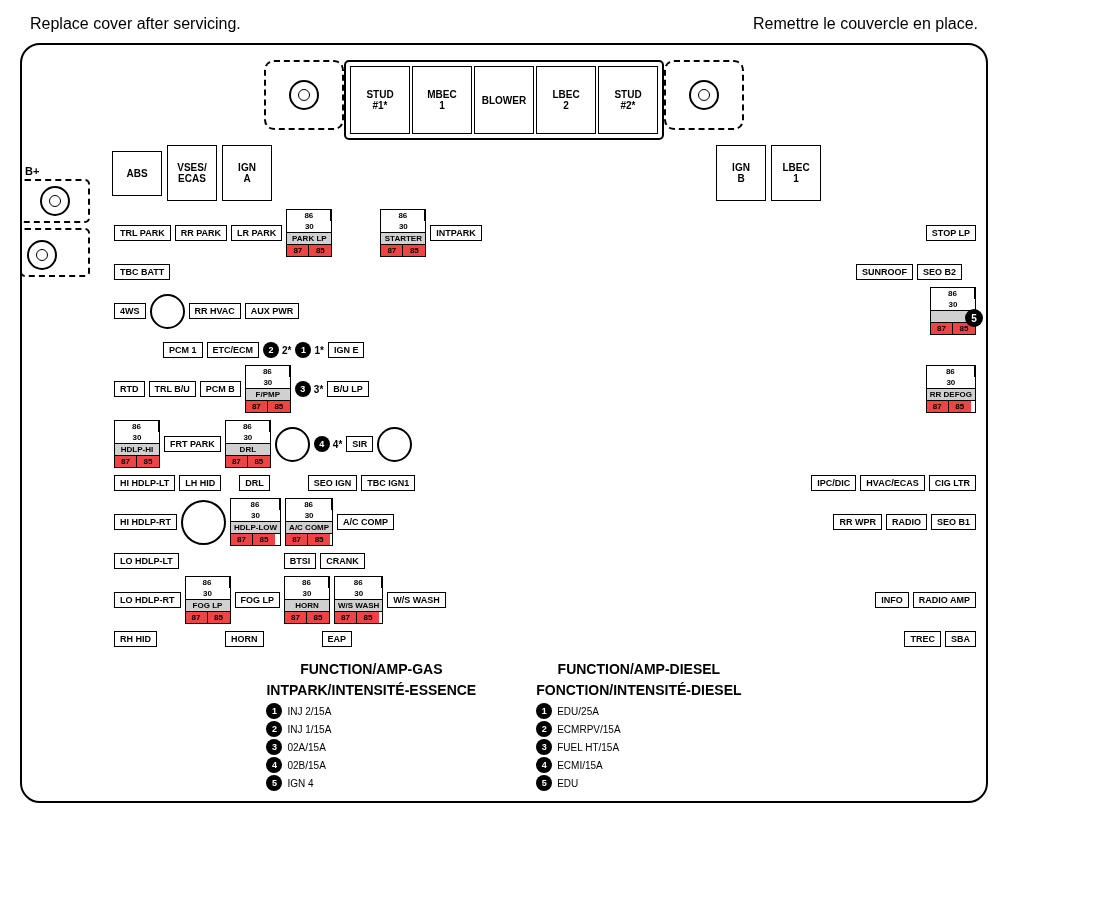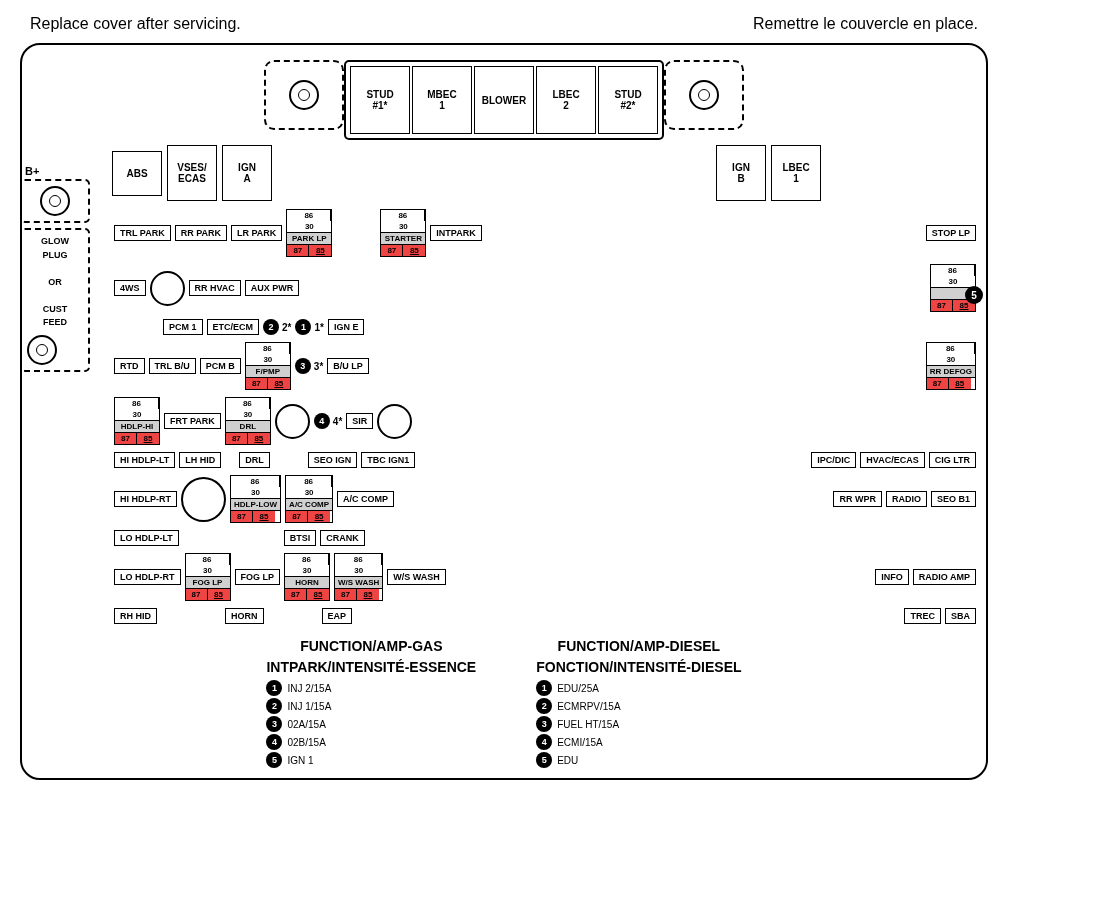--- a/index.html
+++ b/index.html
@@ -234,21 +234,20 @@
     }
     .relay5 .r5-bot > div {
       border-right: 0.5px solid #000;
       padding: 1px 3px;
       min-width: 22px;
       text-align: center;
       background: #ef4444;
     }
     .relay5 .r5-bot > div:last-child {
       border-right: none;
-      text-decoration: underline;
     }
 
     
     .diag-rows {
       display: flex;
       flex-direction: column;
       gap: 3px;
     }
   </style>
 </head>
@@ -262,21 +261,20 @@
   </div>
 
   <div class="main-container">
 
     <div class="bplus-section">
       <div class="bplus-label">B+</div>
       <div class="bplus-box">
         <div class="stud-circle"></div>
       </div>
       <div class="glow-section">
-        <div style="font-size:9px;font-weight:bold;line-height:1.5">GLOW<br>PLUG<br><br>OR<br><br>CUST<br>FEED</div>
         <div class="stud-circle" style="margin-top:5px"></div>
       </div>
     </div>
 
     <div class="top-section">
 
       <div class="stud-connector" style="margin-top:0">
         <div class="stud-circle"></div>
       </div>
 
@@ -332,20 +330,27 @@
           <div class="r5-bot">
             <div>87</div>
               <div>85</div>
           </div>
         </div>
         <div class="lbl">INTPARK</div>
         <div style="flex:1"></div>
         <div class="lbl">STOP LP</div>
       </div>
 
+      <div class="row">
+        <div class="lbl">TBC BATT</div>
+        <div style="flex:1"></div>
+        <div class="lbl">SUNROOF</div>
+        <div class="lbl">SEO B2</div>
+        <div style="width:10px"></div>
+      </div>
 
       <div class="row">
         <div class="lbl">4WS</div>
         <div class="circle-btn"></div>
         <div class="lbl">RR HVAC</div>
         <div class="lbl">AUX PWR</div>
         <div style="flex:1"></div>
 
         <div style="display:inline-flex;flex-direction:column;position:relative">
           <div style="display:flex;gap:2px;align-items:center">
@@ -585,21 +590,21 @@
         <div class="legend-item">
           <span class="num-circle">3</span>
           <span>02A/15A</span>
         </div>
         <div class="legend-item">
           <span class="num-circle">4</span>
           <span>02B/15A</span>
         </div>
         <div class="legend-item">
           <span class="num-circle">5</span>
-          <span>IGN 1</span>
+          <span>IGN 4</span>
         </div>
       </div>
 
       <div class="legend-col">
         <div class="legend-title">FUNCTION/AMP-DIESEL</div>
         <div class="legend-title">FONCTION/INTENSITÉ-DIESEL</div>
         <div class="legend-item">
           <span class="num-circle">1</span>
           <span>EDU/25A</span>
         </div>

